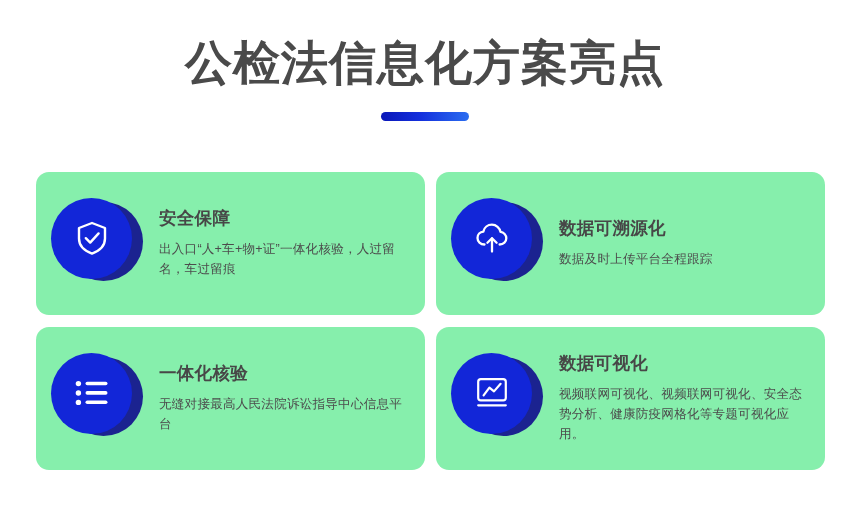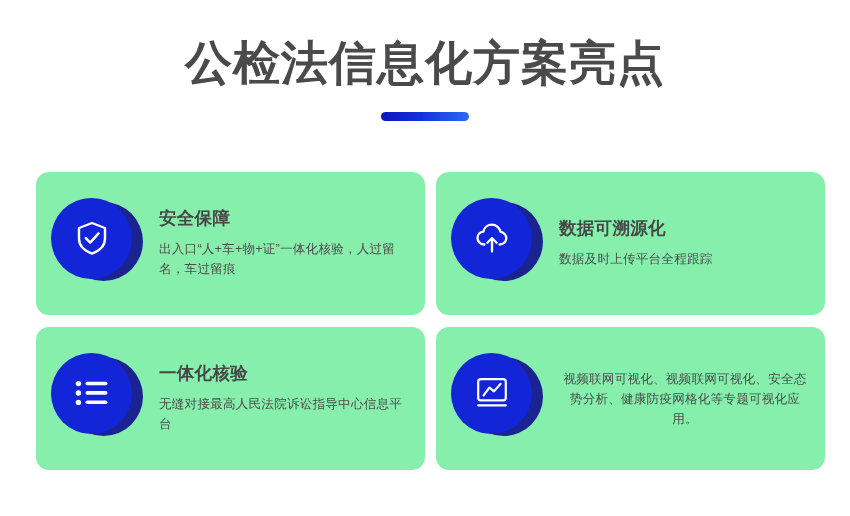--- a/index.html
+++ b/index.html
@@ -115,21 +115,20 @@
   .card-desc {
     font-size: 12.6px;
     color: #4c4c4c;
     line-height: 20px;
     margin: 0;
     letter-spacing: 0.2px;
     max-width: 250px;
   }
   .card.compact .card-desc {
     max-width: 260px;
-    text-align: center;
   }
 </style>
 </head>
 <body>
 
 <div class="page">
 
   <div class="header">
     <h1 class="page-title">公检法信息化方案亮点</h1>
     <div class="title-underline"></div>
@@ -195,18 +194,19 @@
         <div class="badge-shadow"></div>
         <div class="badge-circle">
           <svg width="38" height="36" viewBox="0 0 38 36">
             <rect x="5.2" y="4.2" width="27.6" height="21.2" rx="2.6" fill="none" stroke="#ffffff" stroke-width="2.2"></rect>
             <path d="M10.6 20.4 L16.4 12.6 L21 16.4 L27.6 8.8" fill="none" stroke="#ffffff" stroke-width="2.2" stroke-linecap="round" stroke-linejoin="round"></path>
             <line x1="5.2" y1="30.3" x2="32.8" y2="30.3" stroke="#ffffff" stroke-width="2.2" stroke-linecap="round"></line>
           </svg>
         </div>
       </div>
       <div class="card-body">
+        <div class="card-title">数据可视化</div>
         <div class="card-desc">视频联网可视化、视频联网可视化、安全态势分析、健康防疫网格化等专题可视化应用。</div>
       </div>
     </div>
 
   </div>
 </div>
 
 </body></html>

